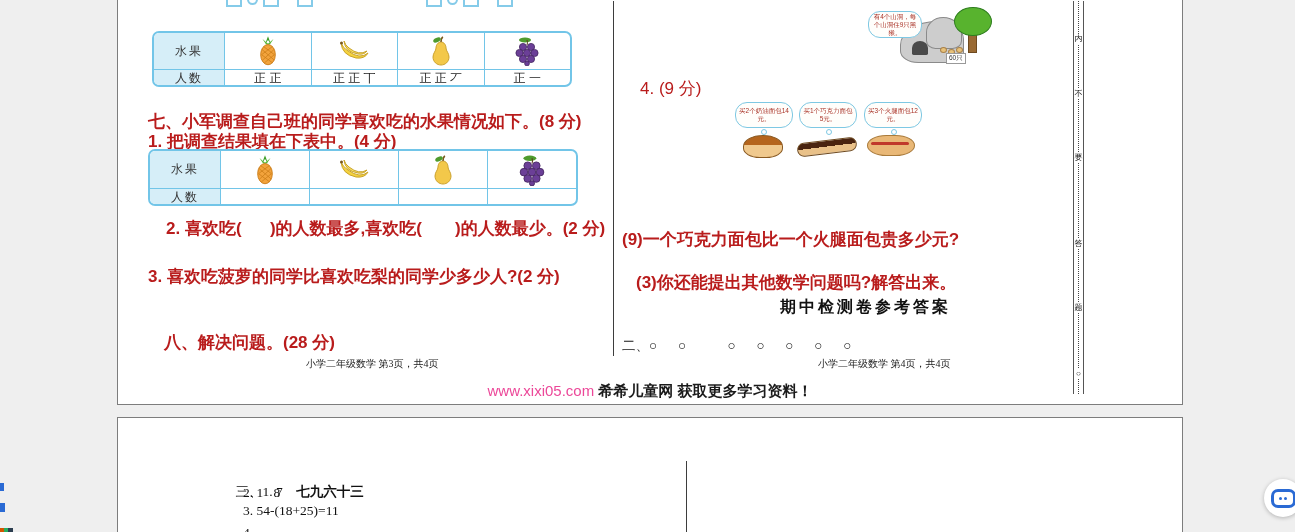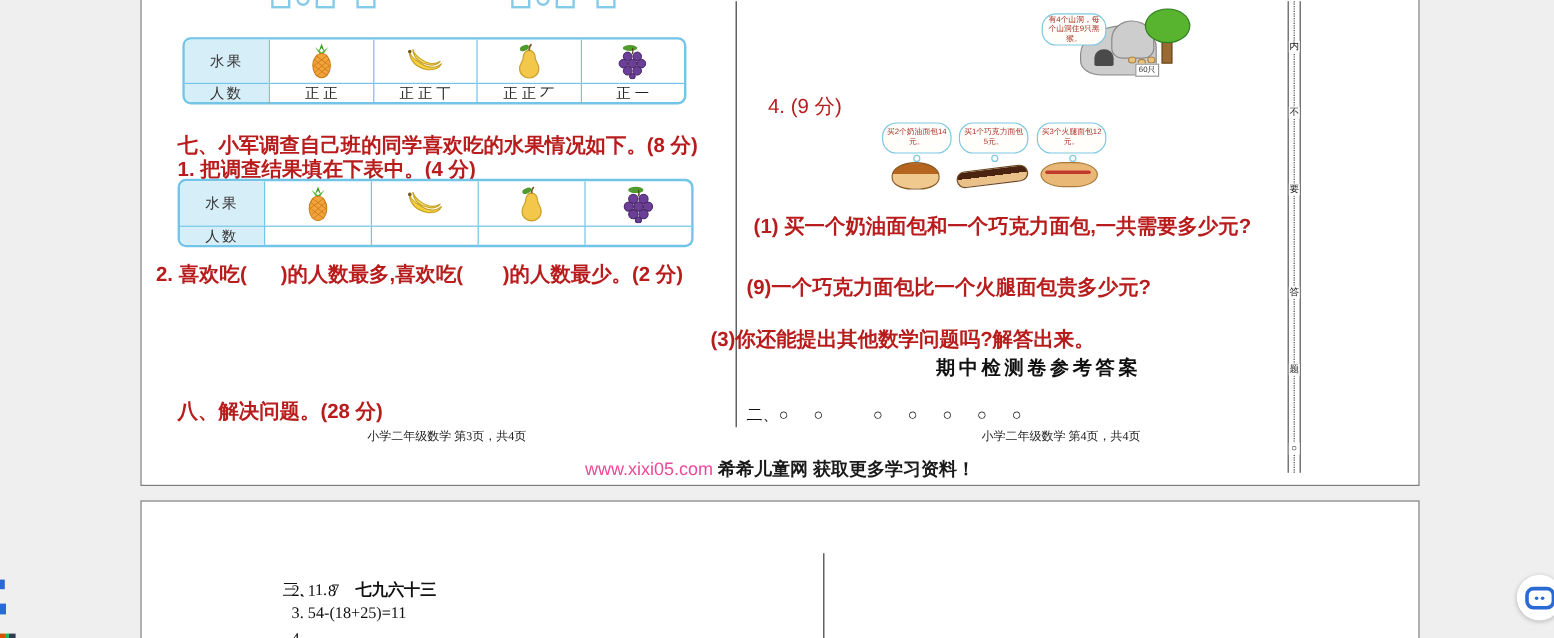--- a/index.html
+++ b/index.html
@@ -179,22 +179,23 @@
     </div>
     <div class="frow frow2" style="height:18px;">
       <div class="fcell flabel">人数</div>
       <div class="fcell"></div>
       <div class="fcell"></div>
       <div class="fcell"></div>
       <div class="fcell"></div>
     </div>
   </div>
 
-  <div class="q" style="left:12px;top:228px;">2. 喜欢吃(      )的人数最多,喜欢吃(       )的人数最少。(2 分)</div>
-  <div class="q" style="left:30px;top:342px;">八、解决问题。(28 分)</div>
+  <div class="q" style="left:48px;top:228px;">2. 喜欢吃(      )的人数最多,喜欢吃(       )的人数最少。(2 分)</div>
+  <div class="q" style="left:30px;top:276px;">3. 喜欢吃菠萝的同学比喜欢吃梨的同学少多少人?(2 分)</div>
+  <div class="q" style="left:46px;top:342px;">八、解决问题。(28 分)</div>
   <div class="footer-note" style="left:188px;top:368px;">小学二年级数学 第3页，共4页</div>
 
   <div class="vline" style="left:495px;top:12px;height:355px;"></div>
 
   <div id="mtn-scene">
     <div class="mtn" style="left:32px;top:18px;width:62px;height:40px;border-radius:60% 45% 20% 30%;"></div>
     <div class="mtn" style="left:58px;top:14px;width:34px;height:30px;border-radius:55% 60% 30% 30%;"></div>
     <div class="cave" style="left:44px;top:38px;width:16px;height:14px;"></div>
     <div class="trunk" style="left:100px;top:28px;width:7px;height:20px;"></div>
     <div class="crown" style="left:86px;top:4px;width:36px;height:27px;"></div>
@@ -213,23 +214,22 @@
     <div class="bubble" style="left:133px;top:0;width:58px;height:26px;">买3个火腿面包12元。</div>
     <span class="btail" style="left:30px;top:27px;"></span>
     <span class="btail" style="left:95px;top:27px;"></span>
     <span class="btail" style="left:160px;top:27px;"></span>
     <div class="bread" style="left:12px;top:33px;width:38px;height:21px;border-radius:50% 50% 42% 42%;background:linear-gradient(#b5651d 42%,#f0c98e 42%);border:1px solid #8a5a22;"></div>
     <div class="bread" style="left:66px;top:38px;width:58px;height:12px;border-radius:8px;transform:rotate(-7deg);background:linear-gradient(#4a2410 46%,#e9c189 46%);border:1px solid #6e4a20;"></div>
     <div class="bread" style="left:136px;top:33px;width:46px;height:19px;border-radius:50%/62%;background:#e9b877;border:1px solid #a97a3a;"></div>
     <div class="bread" style="left:140px;top:40px;width:38px;height:3px;border-radius:2px;background:#c0392b;"></div>
   </div>
 
-  <div class="q" style="left:510px;top:188px;">(1) 买一个奶油面包和一个巧克力面包,一共需要多少元?</div>
   <div class="q" style="left:504px;top:239px;">(9)一个巧克力面包比一个火腿面包贵多少元?</div>
-  <div class="q" style="left:474px;top:282px;">(3)你还能提出其他数学问题吗?解答出来。</div>
+  <div class="q" style="left:518px;top:282px;">(3)你还能提出其他数学问题吗?解答出来。</div>
 
   <div class="serifline" style="left:560px;top:308px;width:375px;text-align:center;font-size:16px;font-weight:bold;letter-spacing:3px;">期中检测卷参考答案</div>
   <div class="serifline" style="left:504px;top:348px;font-size:13.5px;word-spacing:7px;">二、○  ○    ○  ○  ○  ○  ○</div>
   <div class="footer-note" style="left:700px;top:368px;">小学二年级数学 第4页，共4页</div>
 
   <div id="seal-strip">
     <div id="seal-dots"></div>
     <span class="seal-ch" style="top:33px;">内</span>
     <span class="seal-ch" style="top:88px;">不</span>
     <span class="seal-ch" style="top:152px;">要</span>

